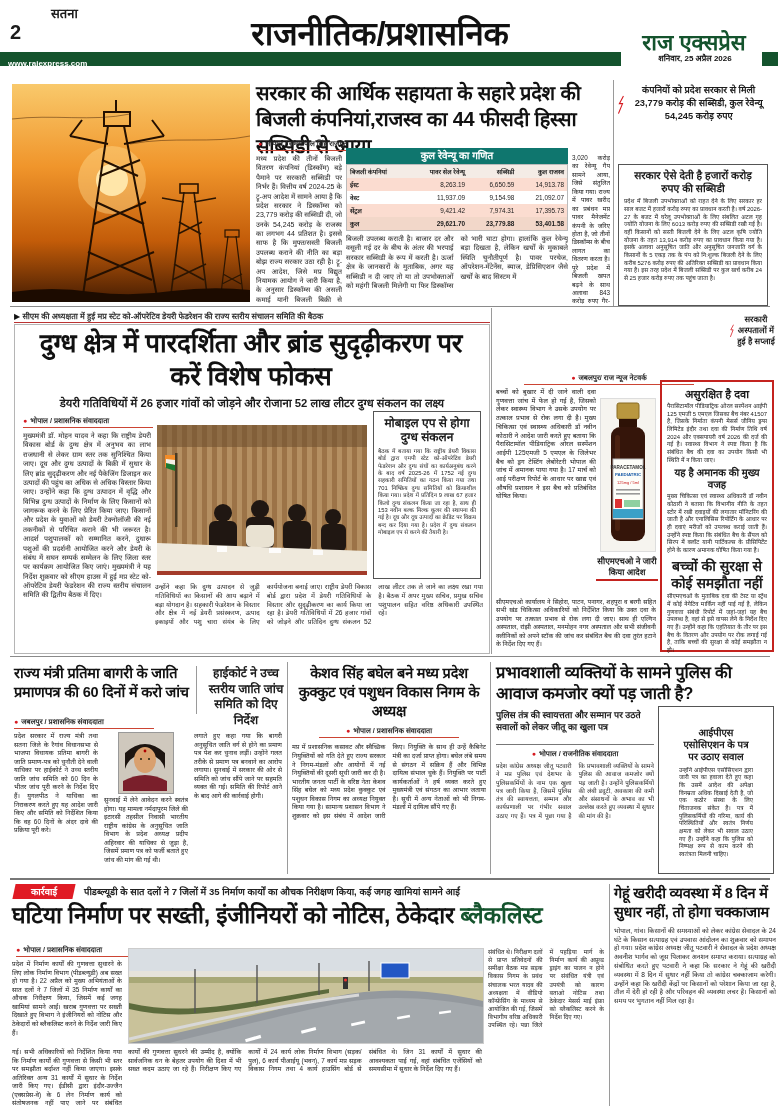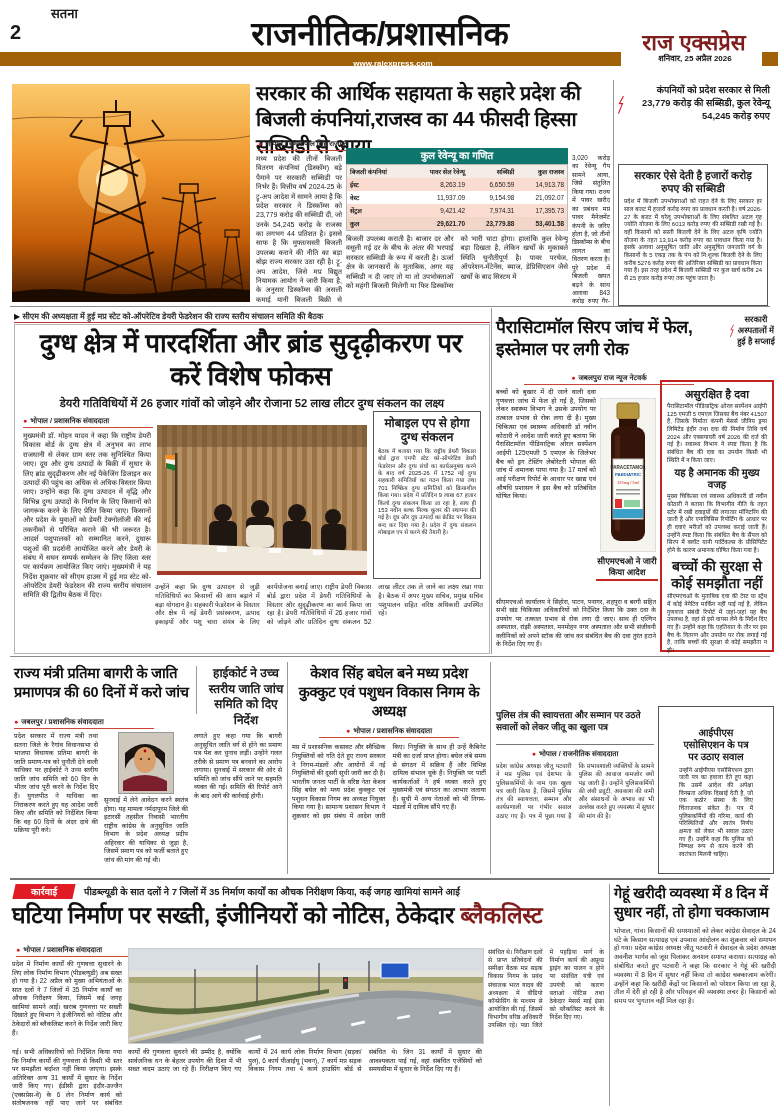--- a/index.html
+++ b/index.html
@@ -9,23 +9,23 @@
   .jt{text-align:justify;}
   .bd{font-size:7px;line-height:1.34;color:#222;overflow:hidden;}
   .byline{font-size:7.2px;font-weight:bold;color:#2a2a2a;}
   .bullet{color:#d61a21;margin-right:3px;font-size:7px;}
   .rule-v{border-left:1px solid #9a9a9a;width:0;}
   .rule-h{border-top:1px solid #8a8a8a;height:0;}
   .cols2{column-count:2;column-gap:7px;}
   .cols3{column-count:3;column-gap:7px;}
   .hl{font-weight:bold;color:#111;letter-spacing:-0.2px;}
   .center{text-align:center;}
-  .redtxt{color:#7f1d1d;}
+  .redtxt{color:#14532d;}
   
-  .redbar{background:#a16207;text-align:center;}
+  .redbar{background:#14532d;}
   .site{color:#fff;font-size:8px;font-weight:bold;line-height:14px;padding-left:8px;}
   .datebox{background:#fff;color:#111;font-size:8px;font-weight:bold;line-height:14px;text-align:center;}
   
   .rev-title{background:#0f766e;color:#fff;font-weight:bold;font-size:10px;text-align:center;line-height:16px;}
   table.rev{border-collapse:collapse;width:100%;font-size:6.4px;}
   table.rev td,table.rev th{padding:2px 3px;border:0;}
   table.rev th{font-weight:bold;text-align:right;background:#f4ece6;}
   table.rev th:first-child{text-align:left;}
   table.rev td{text-align:right;}
   table.rev td:first-child{text-align:left;font-weight:bold;}
@@ -126,21 +126,21 @@
   </div>
   <div class="abs bd jt cols2" style="left:346px;top:234px;width:222px;height:70px;">बिजली उपलब्ध कराती है। बाजार दर और वसूली गई दर के बीच के अंतर की भरपाई सरकार सब्सिडी के रूप में करती है। ऊर्जा क्षेत्र के जानकारों के मुताबिक, अगर यह सब्सिडी न दी जाए तो या तो उपभोक्ताओं को महंगी बिजली मिलेगी या फिर डिस्कॉम्स को भारी घाटा होगा। हालांकि कुल रेवेन्यू बड़ा दिखता है, लेकिन खर्चों के मुकाबले स्थिति चुनौतीपूर्ण है। पावर परचेज, ऑपरेशन-मेंटेनेंस, ब्याज, डेप्रिसिएशन जैसे खर्चों के बाद सिस्टम में</div>
   <div class="abs bd jt" style="left:572px;top:154px;width:38px;height:150px;font-size:6.3px;">3,020 करोड़ का रेवेन्यू गैप सामने आया, जिसे संतुलित किया गया। राज्य में पावर खरीद का प्रबंधन मप्र पावर मैनेजमेंट कंपनी के जरिए होता है, जो तीनों डिस्कॉम्स के बीच लागत का वितरण करता है। पूरे प्रदेश में बिजली खपत बढ़ने के साथ अलावा 843 करोड़ रुपए गैर-टैरिफ आय जैसे बिक्री, किराया और अन्य स्रोत शामिल हैं। यह कुल रेवेन्यू का बहुत छोटा हिस्सा है। स्पष्ट है कि डिस्कॉम्स अभी भी सब्सिडी-निर्भर हैं, तो यह बोझ बढ़ता जाएगा।</div>
 
   <div class="abs rule-v" style="left:613px;top:80px;height:226px;"></div>
 
   <div class="abs" style="left:618px;top:84px;width:152px;display:flex;gap:3px;">
     <svg width="14" height="42" viewBox="0 0 14 42">
       <polyline points="12,1 3,18 10,18 1,40" fill="none" stroke="#d61a21" stroke-width="2.4"></polyline>
     </svg>
-    <div class="center" style="font-size:9.3px;font-weight:bold;line-height:1.4;text-align:right;">कंपनियों को प्रदेश सरकार से मिली 23,779 करोड़ की सब्सिडी, कुल रेवेन्यू 54,245 करोड़ रुपए</div>
+    <div class="center" style="font-size:9.3px;font-weight:bold;line-height:1.4;">कंपनियों को प्रदेश सरकार से मिली 23,779 करोड़ की सब्सिडी, कुल रेवेन्यू 54,245 करोड़ रुपए</div>
   </div>
   <div class="abs boxed" style="left:618px;top:164px;width:150px;height:142px;padding:4px 5px;box-sizing:border-box;">
     <div class="center" style="font-size:10.5px;font-weight:bold;line-height:1.25;">सरकार ऐसे देती है हजारों करोड़ रुपए की सब्सिडी</div>
     <div class="jt mini" style="margin-top:3px;height:108px;overflow:hidden;">प्रदेश में बिजली उपभोक्ताओं को राहत देने के लिए सरकार हर साल बजट में हजारों करोड़ रुपए का प्रावधान करती है। वर्ष 2026-27 के बजट में घरेलू उपभोक्ताओं के लिए संबलित अटल गृह ज्योति योजना के लिए 6013 करोड़ रुपए की सब्सिडी रखी गई है। वहीं किसानों को सस्ती बिजली देने के लिए अटल कृषि ज्योति योजना के तहत 13,914 करोड़ रुपए का प्रावधान किया गया है। इसके अलावा अनुसूचित जाति और अनुसूचित जनजाति वर्ग के किसानों के 5 एकड़ तक के पंप को नि:शुल्क बिजली देने के लिए करीब 5276 करोड़ रुपए की अतिरिक्त सब्सिडी का प्रावधान किया गया है। इस तरह प्रदेश में बिजली सब्सिडी पर कुल खर्च करीब 24 से 25 हजार करोड़ रुपए तक पहुंच जाता है।</div>
   </div>
 
   <div class="abs rule-h" style="left:10px;top:306px;width:760px;"></div>
 
   <div class="abs" style="left:14px;top:310px;width:476px;font-size:8px;font-weight:bold;border-bottom:1px solid #b33;padding-bottom:1px;color:#333;">
     <span style="color:#111;">▶</span>
@@ -185,21 +185,20 @@
       <div class="inset-title">मोबाइल एप से होगा दुग्ध संकलन</div>
       <div class="jt" style="font-size:5.8px;line-height:1.28;margin-top:3px;height:126px;overflow:hidden;">बैठक में बताया गया कि राष्ट्रीय डेयरी विकास बोर्ड द्वारा एमपी स्टेट को-ऑपरेटिव डेयरी फेडरेशन और दुग्ध संघों का कार्यअनुबंध करने के बाद वर्ष 2025-26 में 1752 नई दुग्ध सहकारी समितियों का गठन किया गया तथा 701 निष्क्रिय दुग्ध समितियों को क्रियाशील किया गया। प्रदेश में प्रतिदिन 9 लाख 67 हजार किलो दुग्ध संकलन किया जा रहा है, साथ ही 153 नवीन बल्क मिल्क कूलर की स्थापना की गई है। दूध और दूध उत्पादों का क्रेडिट पर विक्रय बन्द कर दिया गया है। प्रदेश में दुग्ध संकलन मोबाइल एप से करने की तैयारी है।</div>
     </div>
 
     <div class="abs bd jt cols3" style="left:140px;top:258px;width:328px;height:62px;font-size:6.6px;">उन्होंने कहा कि दुग्ध उत्पादन से जुड़ी गतिविधियों का किसानों की आय बढ़ाने में बड़ा योगदान है। सहकारी फेडरेशन के विस्तार और क्षेत्र में नई डेयरी प्रसंस्करण, उत्पाद इकाइयों और पशु चारा संयंत्र के लिए कार्ययोजना बनाई जाए। राष्ट्रीय डेयरी विकास बोर्ड द्वारा प्रदेश में डेयरी गतिविधियों के विस्तार और सुदृढ़ीकरण का कार्य किया जा रहा है। डेयरी गतिविधियों में 26 हजार गांवों को जोड़ने और प्रतिदिन दुग्ध संकलन 52 लाख लीटर तक ले जाने का लक्ष्य रखा गया है। बैठक में अपर मुख्य सचिव, प्रमुख सचिव पशुपालन सहित वरिष्ठ अधिकारी उपस्थित रहे।</div>
   </div>
 
   <div class="abs rule-v" style="left:491px;top:308px;height:346px;"></div>
 
   <div class="abs" style="left:494px;top:308px;width:284px;height:346px;">
-    <div class="abs hl" style="left:2px;top:8px;width:236px;font-size:17.5px;line-height:1.28;">पैरासिटामॉल सिरप जांच में फेल, इस्तेमाल पर लगी रोक</div>
     <div class="abs" style="left:236px;top:6px;width:46px;display:flex;gap:2px;">
       <svg width="10" height="34" viewBox="0 0 10 34">
         <polyline points="9,1 2,14 8,14 1,32" fill="none" stroke="#d61a21" stroke-width="2"></polyline>
       </svg>
       <div class="center" style="font-size:8.3px;font-weight:bold;line-height:1.3;">सरकारी अस्पतालों में हुई है सप्लाई</div>
     </div>
     <div class="abs byline center" style="left:30px;top:64px;width:170px;border-bottom:1px solid #c43;padding-bottom:2px;">
       <span class="bullet">●</span><span>जबलपुर/ राज न्यूज नेटवर्क</span>
     </div>
     <div class="abs bd jt" style="left:2px;top:80px;width:100px;height:194px;font-size:6.5px;">बच्चों को बुखार में दी जाने वाली दवा गुणवत्ता जांच में फेल हो गई है, जिसको लेकर स्वास्थ्य विभाग ने उसके उपयोग पर तत्काल प्रभाव से रोक लगा दी है। मुख्य चिकित्सा एवं स्वास्थ्य अधिकारी डॉ नवीन कोठारी ने आदेश जारी करते हुए बताया कि पैरासिटामॉल पीडियाट्रिक ओरल सस्पेंशन आईपी 125एमजी 5 एमएल के जिलेभर बैच को ड्रग टेस्टिंग लेबोरेटरी भोपाल की जांच में अमानक पाया गया है। 17 मार्च को आई परीक्षण रिपोर्ट के आधार पर खाद्य एवं औषधि प्रशासन ने इस बैच को प्रतिबंधित घोषित किया।</div>
@@ -268,20 +267,21 @@
     <div class="hl center" style="font-size:14.5px;line-height:1.32;padding-top:2px;">केशव सिंह बघेल बने मध्य प्रदेश कुक्कुट एवं पशुधन विकास निगम के अध्यक्ष</div>
     <div class="byline center" style="margin-top:4px;border-bottom:1px solid #c43;padding-bottom:2px;width:140px;margin-left:auto;margin-right:auto;">
       <span class="bullet">●</span><span>भोपाल / प्रशासनिक संवाददाता</span>
     </div>
     <div class="bd jt cols2" style="margin-top:5px;height:124px;font-size:6.4px;">मप्र में प्रशासनिक कसावट और स्वैच्छिक नियुक्तियों को गति देते हुए राज्य सरकार ने निगम-मंडलों और आयोगों में नई नियुक्तियों की दूसरी सूची जारी कर दी है। भारतीय जनता पार्टी के वरिष्ठ नेता केशव सिंह बघेल को मध्य प्रदेश कुक्कुट एवं पशुधन विकास निगम का अध्यक्ष नियुक्त किया गया है। सामान्य प्रशासन विभाग ने शुक्रवार को इस संबंध में आदेश जारी किए। नियुक्ति के साथ ही उन्हें कैबिनेट मंत्री का दर्जा प्राप्त होगा। बघेल लंबे समय से संगठन में सक्रिय हैं और विभिन्न दायित्व संभाल चुके हैं। नियुक्ति पर पार्टी कार्यकर्ताओं ने हर्ष व्यक्त करते हुए मुख्यमंत्री एवं संगठन का आभार जताया है। सूची में अन्य नेताओं को भी निगम-मंडलों में दायित्व सौंपे गए हैं।</div>
   </div>
 
   <div class="abs rule-v" style="left:490px;top:662px;height:212px;"></div>
 
   <div class="abs" style="left:496px;top:660px;width:280px;height:216px;">
+    <div class="abs hl" style="left:0;top:2px;width:264px;font-size:16.5px;line-height:1.28;">प्रभावशाली व्यक्तियों के सामने पुलिस की आवाज कमजोर क्यों पड़ जाती है?</div>
     <div class="abs" style="left:0;top:50px;width:158px;font-size:9px;font-weight:bold;line-height:1.3;border-bottom:1px solid #777;padding-bottom:11px;">पुलिस तंत्र की स्वायत्तता और सम्मान पर उठते सवालों को लेकर जीतू का खुला पत्र</div>
     <div class="abs boxed" style="left:162px;top:46px;width:116px;height:168px;padding:20px;box-sizing:border-box;">
       <div class="center" style="font-size:9.8px;font-weight:bold;line-height:1.25;">आईपीएस एसोसिएशन के पत्र पर उठाए सवाल</div>
       <div class="jt mini" style="margin-top:3px;overflow:hidden;height:128px;">उन्होंने आईपीएस एसोसिएशन द्वारा जारी पत्र का हवाला देते हुए कहा कि उसमें आदेश की अपेक्षा विनम्रता अधिक दिखाई देती है, जो एक कठोर संस्था के लिए चिंताजनक संकेत है। पत्र में पुलिसकर्मियों की गरिमा, कार्य की परिस्थितियों और स्वतंत्र निर्णय क्षमता को लेकर भी सवाल उठाए गए हैं। उन्होंने कहा कि पुलिस को निष्पक्ष रूप से काम करने की स्वतंत्रता मिलनी चाहिए।</div>
     </div>
     <div class="abs byline center" style="left:6px;top:88px;width:146px;">
       <span class="bullet">●</span><span>भोपाल / राजनीतिक संवाददाता</span>
     </div>
     <div class="abs bd jt cols2" style="left:0;top:102px;width:158px;height:112px;font-size:6.2px;">प्रदेश कांग्रेस अध्यक्ष जीतू पटवारी ने मप्र पुलिस एवं देशभर के पुलिसकर्मियों के नाम एक खुला पत्र जारी किया है, जिसमें पुलिस तंत्र की स्वायत्तता, सम्मान और कार्यप्रणाली पर गंभीर सवाल उठाए गए हैं। पत्र में पूछा गया है कि प्रभावशाली व्यक्तियों के सामने पुलिस की आवाज कमजोर क्यों पड़ जाती है। उन्होंने पुलिसकर्मियों की लंबी ड्यूटी, अवकाश की कमी और संसाधनों के अभाव का भी उल्लेख करते हुए व्यवस्था में सुधार की मांग की है।</div>
   </div>

